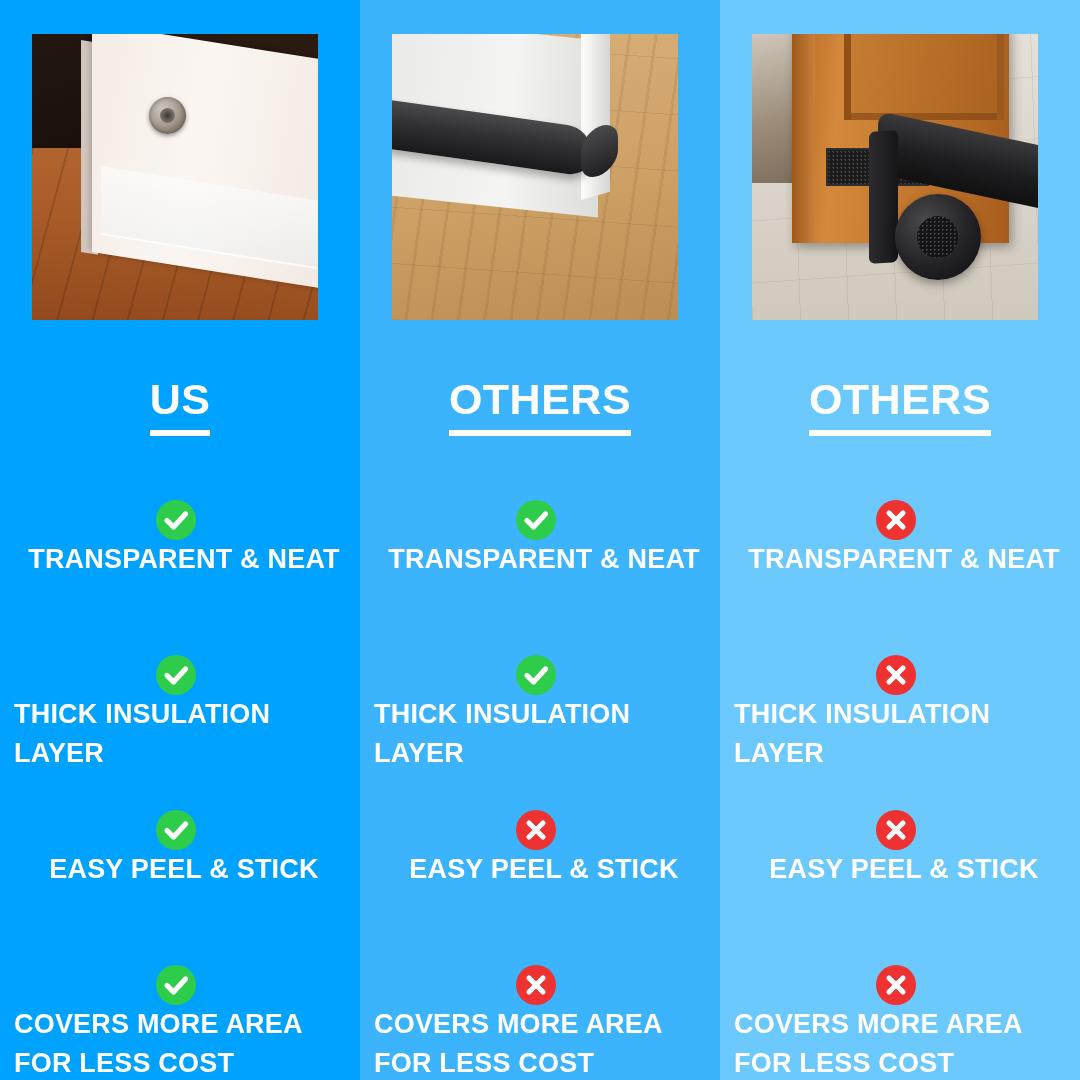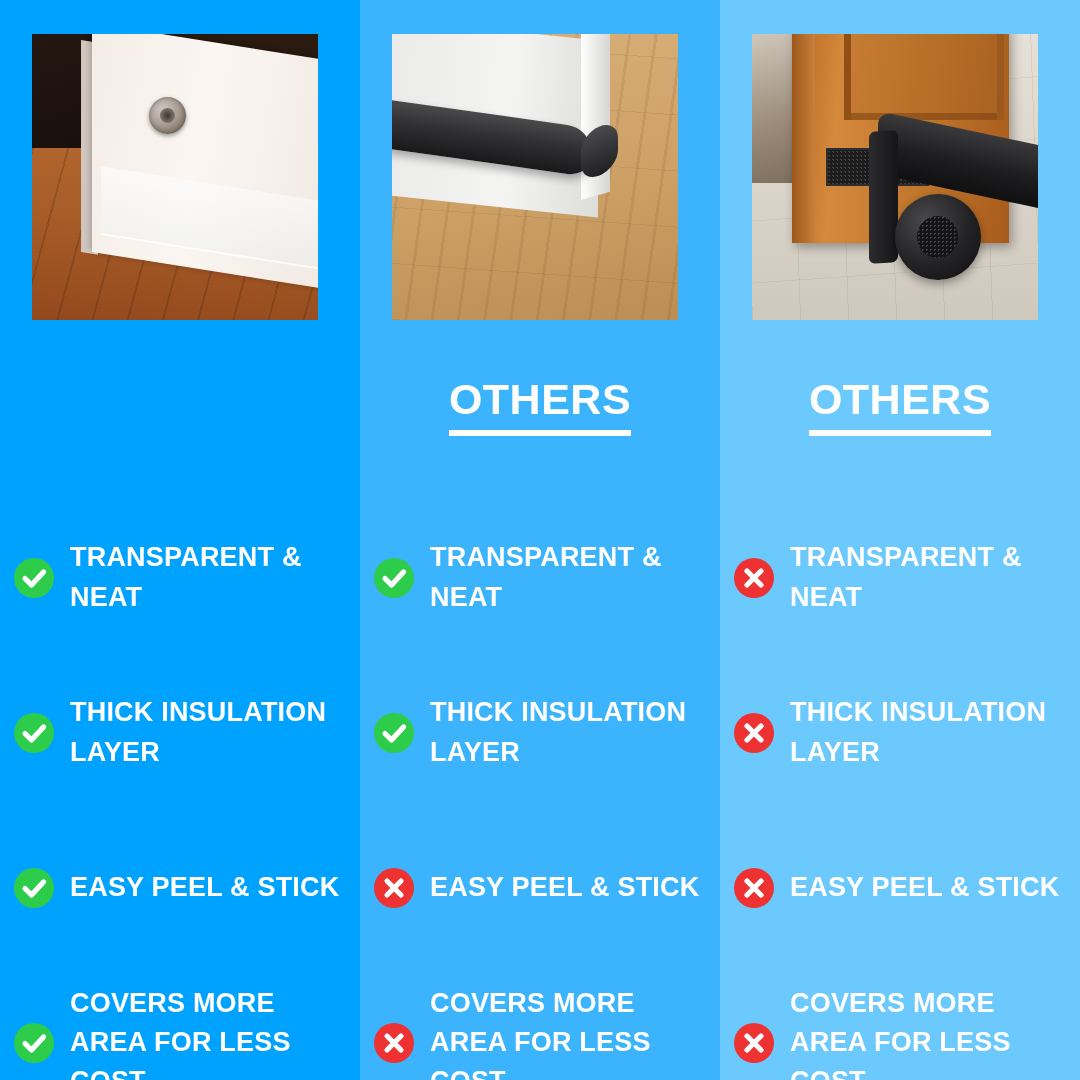--- a/index.html
+++ b/index.html
@@ -172,20 +172,21 @@
   }
 
   
   .features { position:absolute; top:500px; left:0; width:100%; }
   .feature-row {
     display:flex;
     align-items:center;
     height:155px;
     padding-left:14px;
     padding-right:6px;
+    flex-direction:column;
   }
   .icon {
     flex:0 0 auto;
     width:40px; height:40px;
     border-radius:50%;
     position:relative;
     margin-right:16px;
   }
   .icon.ok  { background:#2ECC4B; }
   .icon.no  { background:#EE3131; }
@@ -206,20 +207,23 @@
     <div class="photo p1">
       <div class="darkroom"></div>
       <div class="floor"></div>
       <div class="door-edge"></div>
       <div class="door"></div>
       <div class="knob"></div>
       <div class="strip"></div>
     </div>
   </div>
 
+  <div class="col-header">
+    <span class="title">US</span>
+  </div>
 
   <div class="features">
     <div class="feature-row">
       <span class="icon ok">
         <svg viewBox="0 0 40 40">
             <path d="M11 20.5 L17.5 27 L29.5 14" fill="none" stroke="#fff" stroke-width="5.2" stroke-linecap="round" stroke-linejoin="round"></path>
           </svg>
       </span>
       <span class="feature-label">TRANSPARENT &amp; NEAT</span>
     </div>

